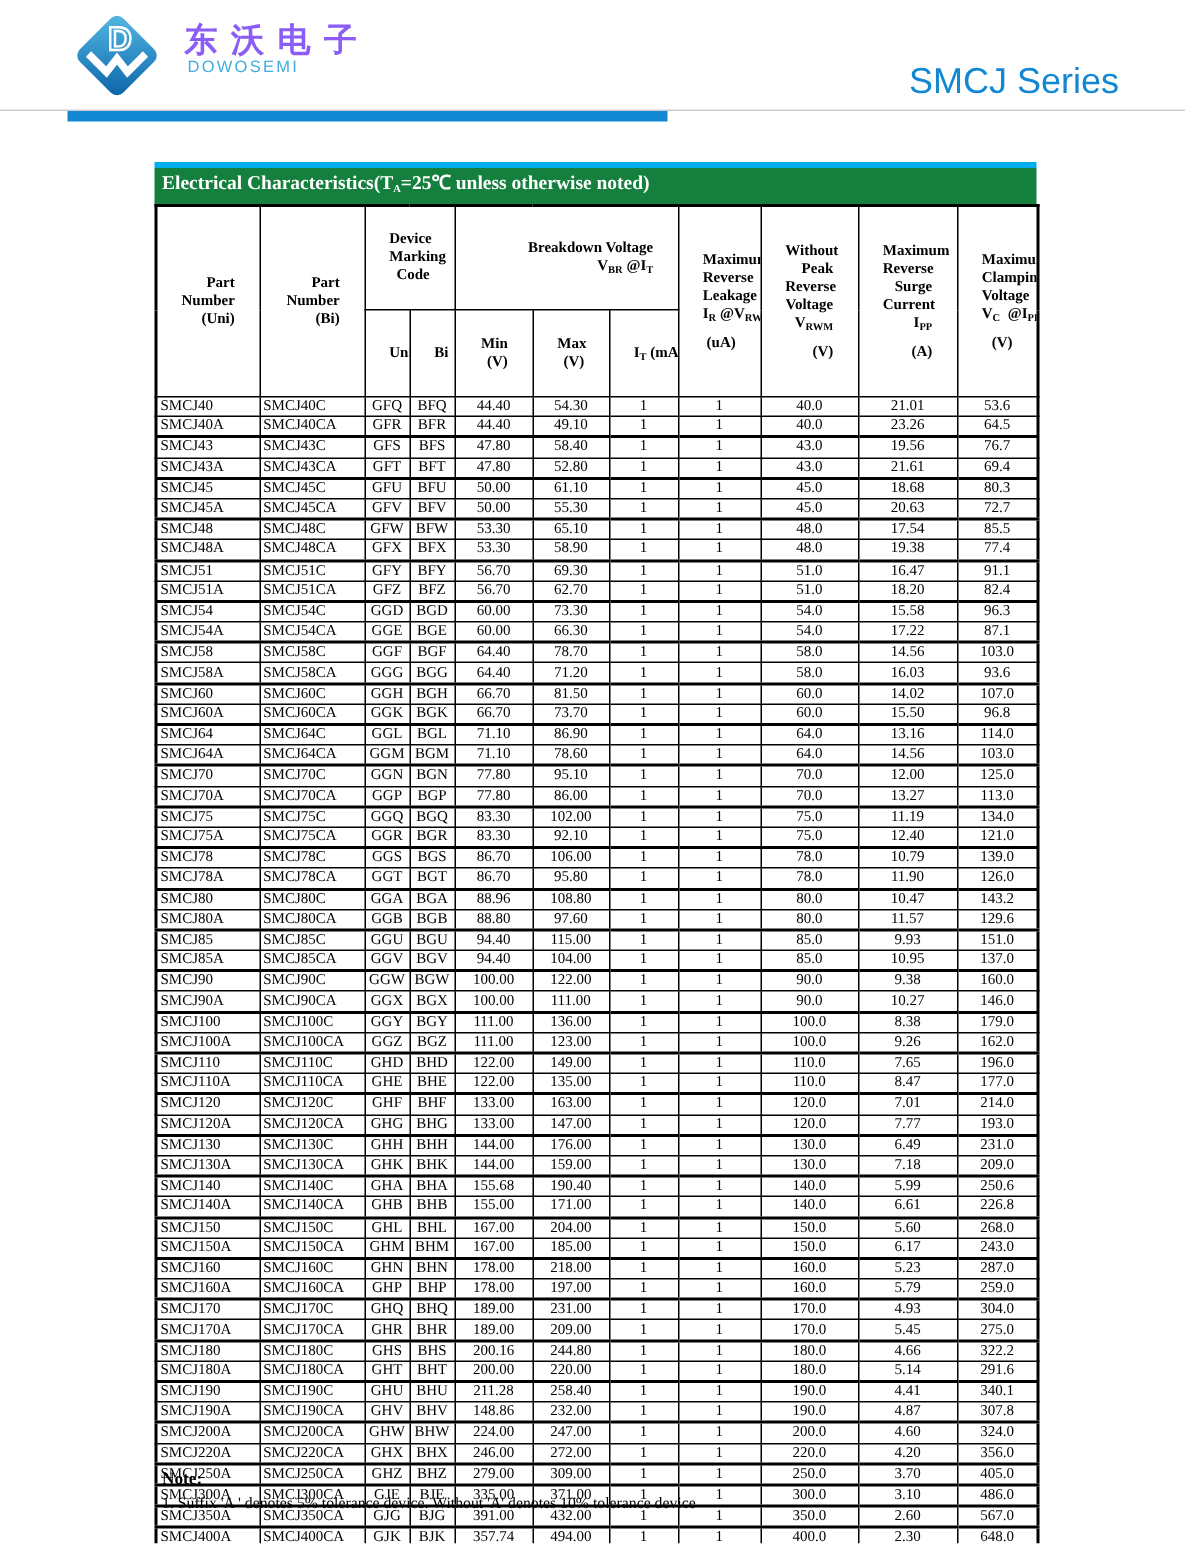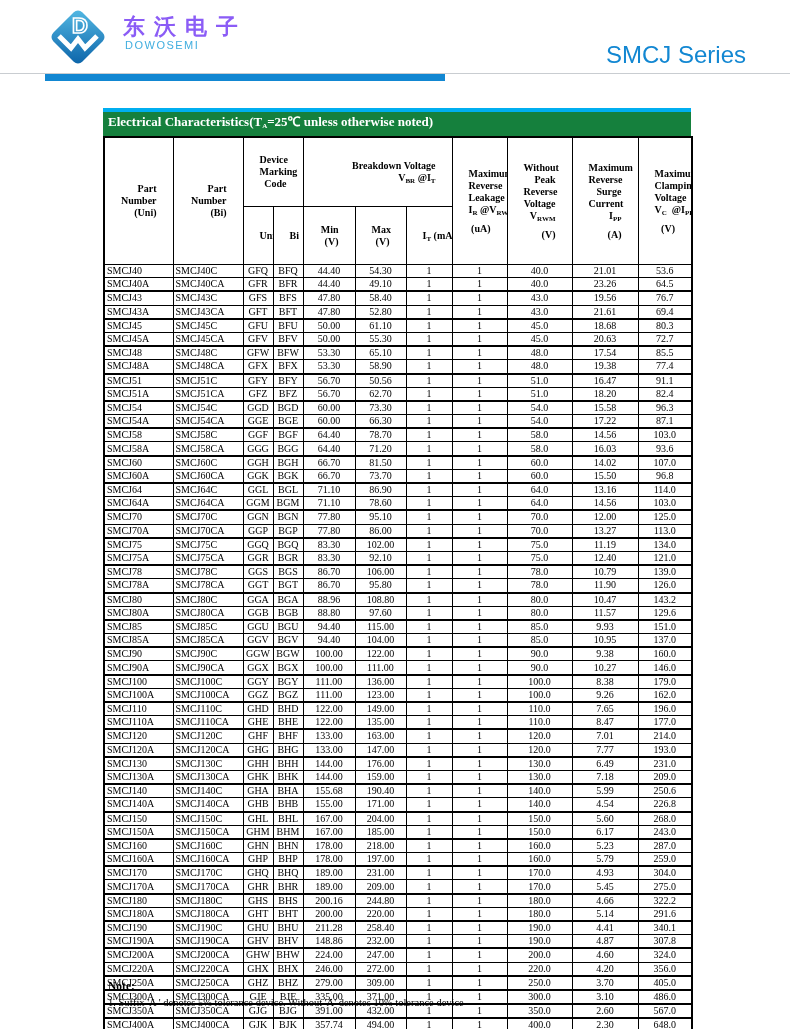--- a/index.html
+++ b/index.html
@@ -238,21 +238,21 @@
             <td>48.0</td>
             <td>19.38</td>
             <td>77.4</td>
           </tr>
           <tr>
             <td class="pn">SMCJ51</td>
             <td class="pn">SMCJ51C</td>
             <td>GFY</td>
             <td>BFY</td>
             <td>56.70</td>
-            <td>50.56</td>
+            <td>69.30</td>
             <td>1</td>
             <td>1</td>
             <td>51.0</td>
             <td>16.47</td>
             <td>91.1</td>
           </tr>
           <tr class="thick">
             <td class="pn">SMCJ51A</td>
             <td class="pn">SMCJ51CA</td>
             <td>GFZ</td>
@@ -645,21 +645,21 @@
           <tr class="thick">
             <td class="pn">SMCJ140A</td>
             <td class="pn">SMCJ140CA</td>
             <td>GHB</td>
             <td>BHB</td>
             <td>155.00</td>
             <td>171.00</td>
             <td>1</td>
             <td>1</td>
             <td>140.0</td>
-            <td>4.54</td>
+            <td>6.61</td>
             <td>226.8</td>
           </tr>
           <tr>
             <td class="pn">SMCJ150</td>
             <td class="pn">SMCJ150C</td>
             <td>GHL</td>
             <td>BHL</td>
             <td>167.00</td>
             <td>204.00</td>
             <td>1</td>

